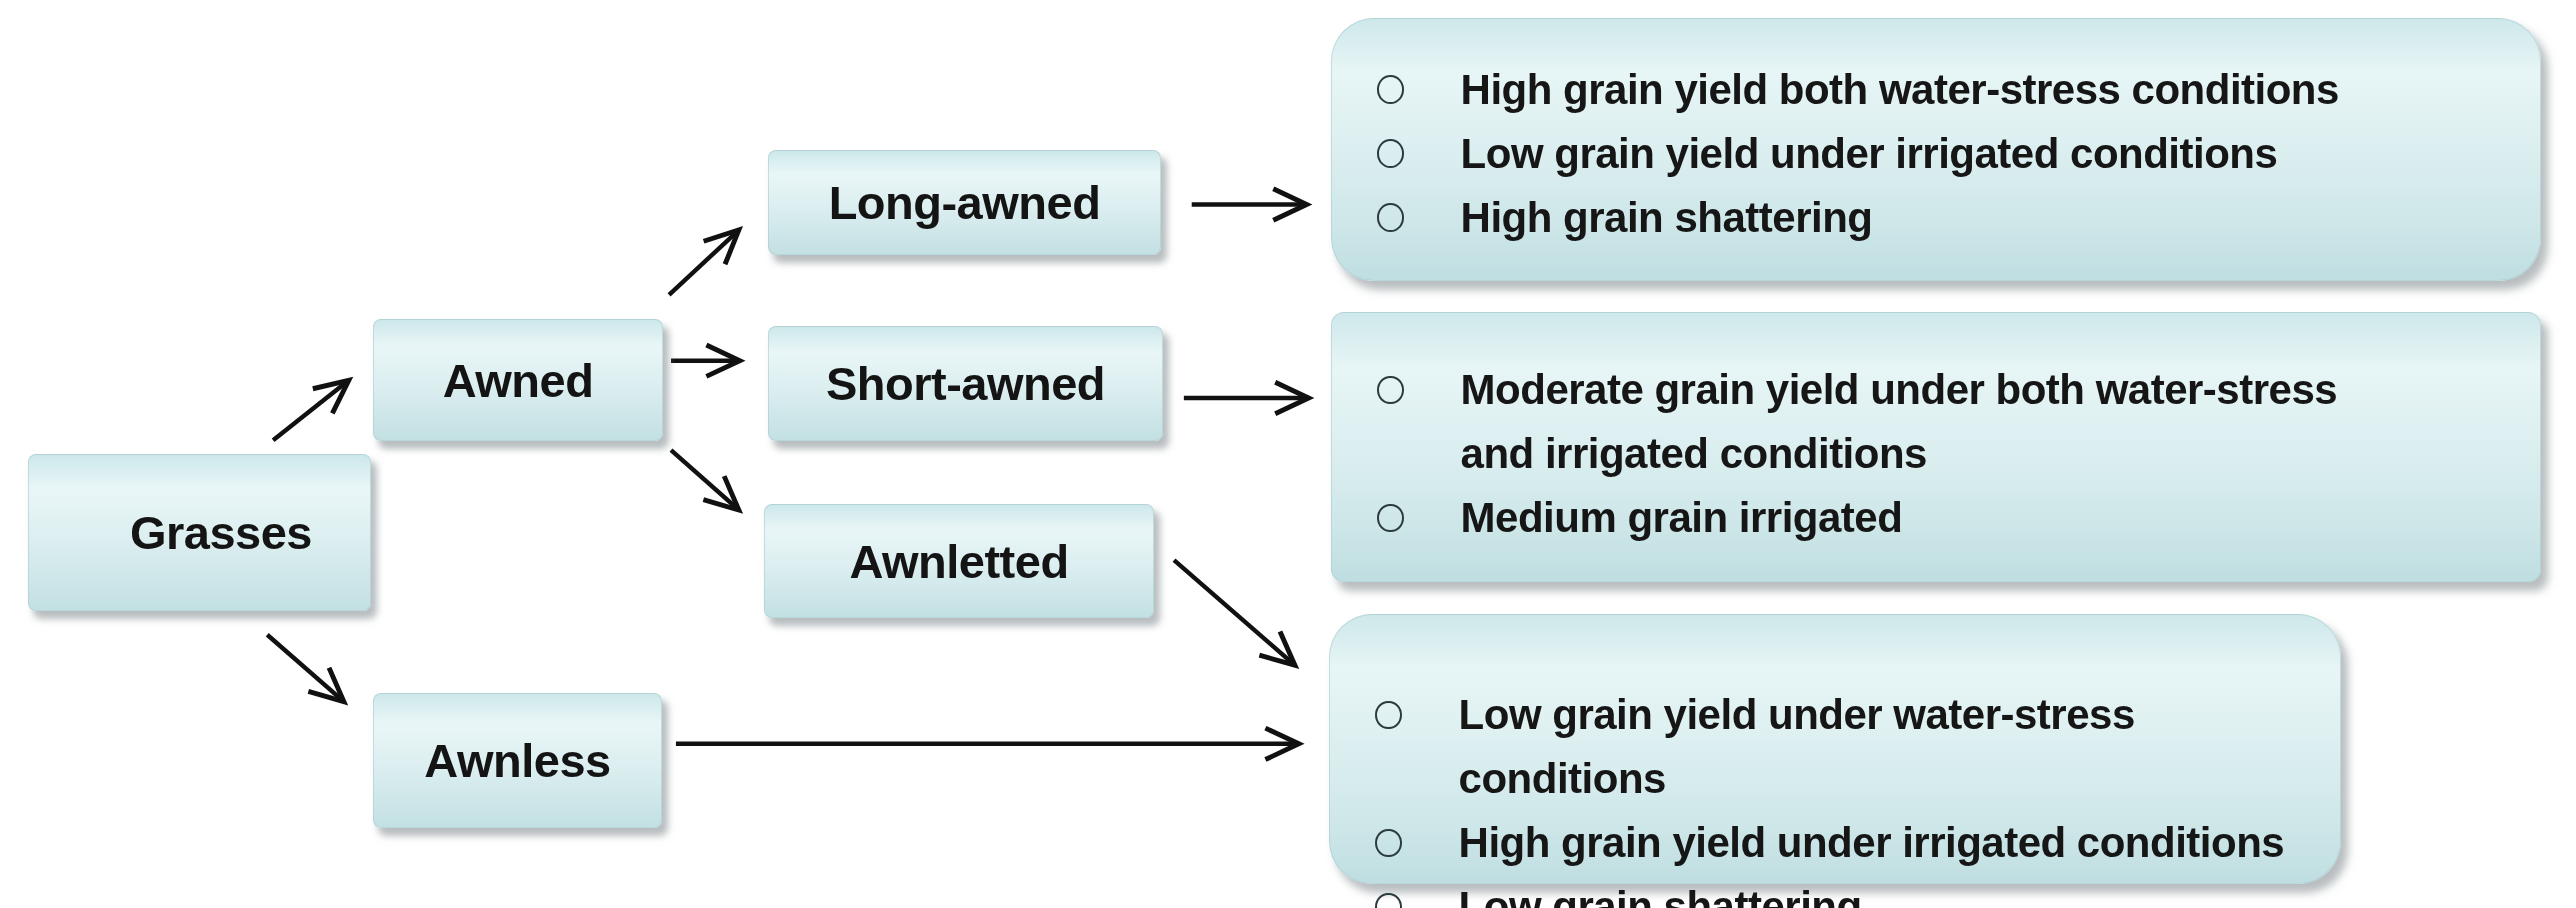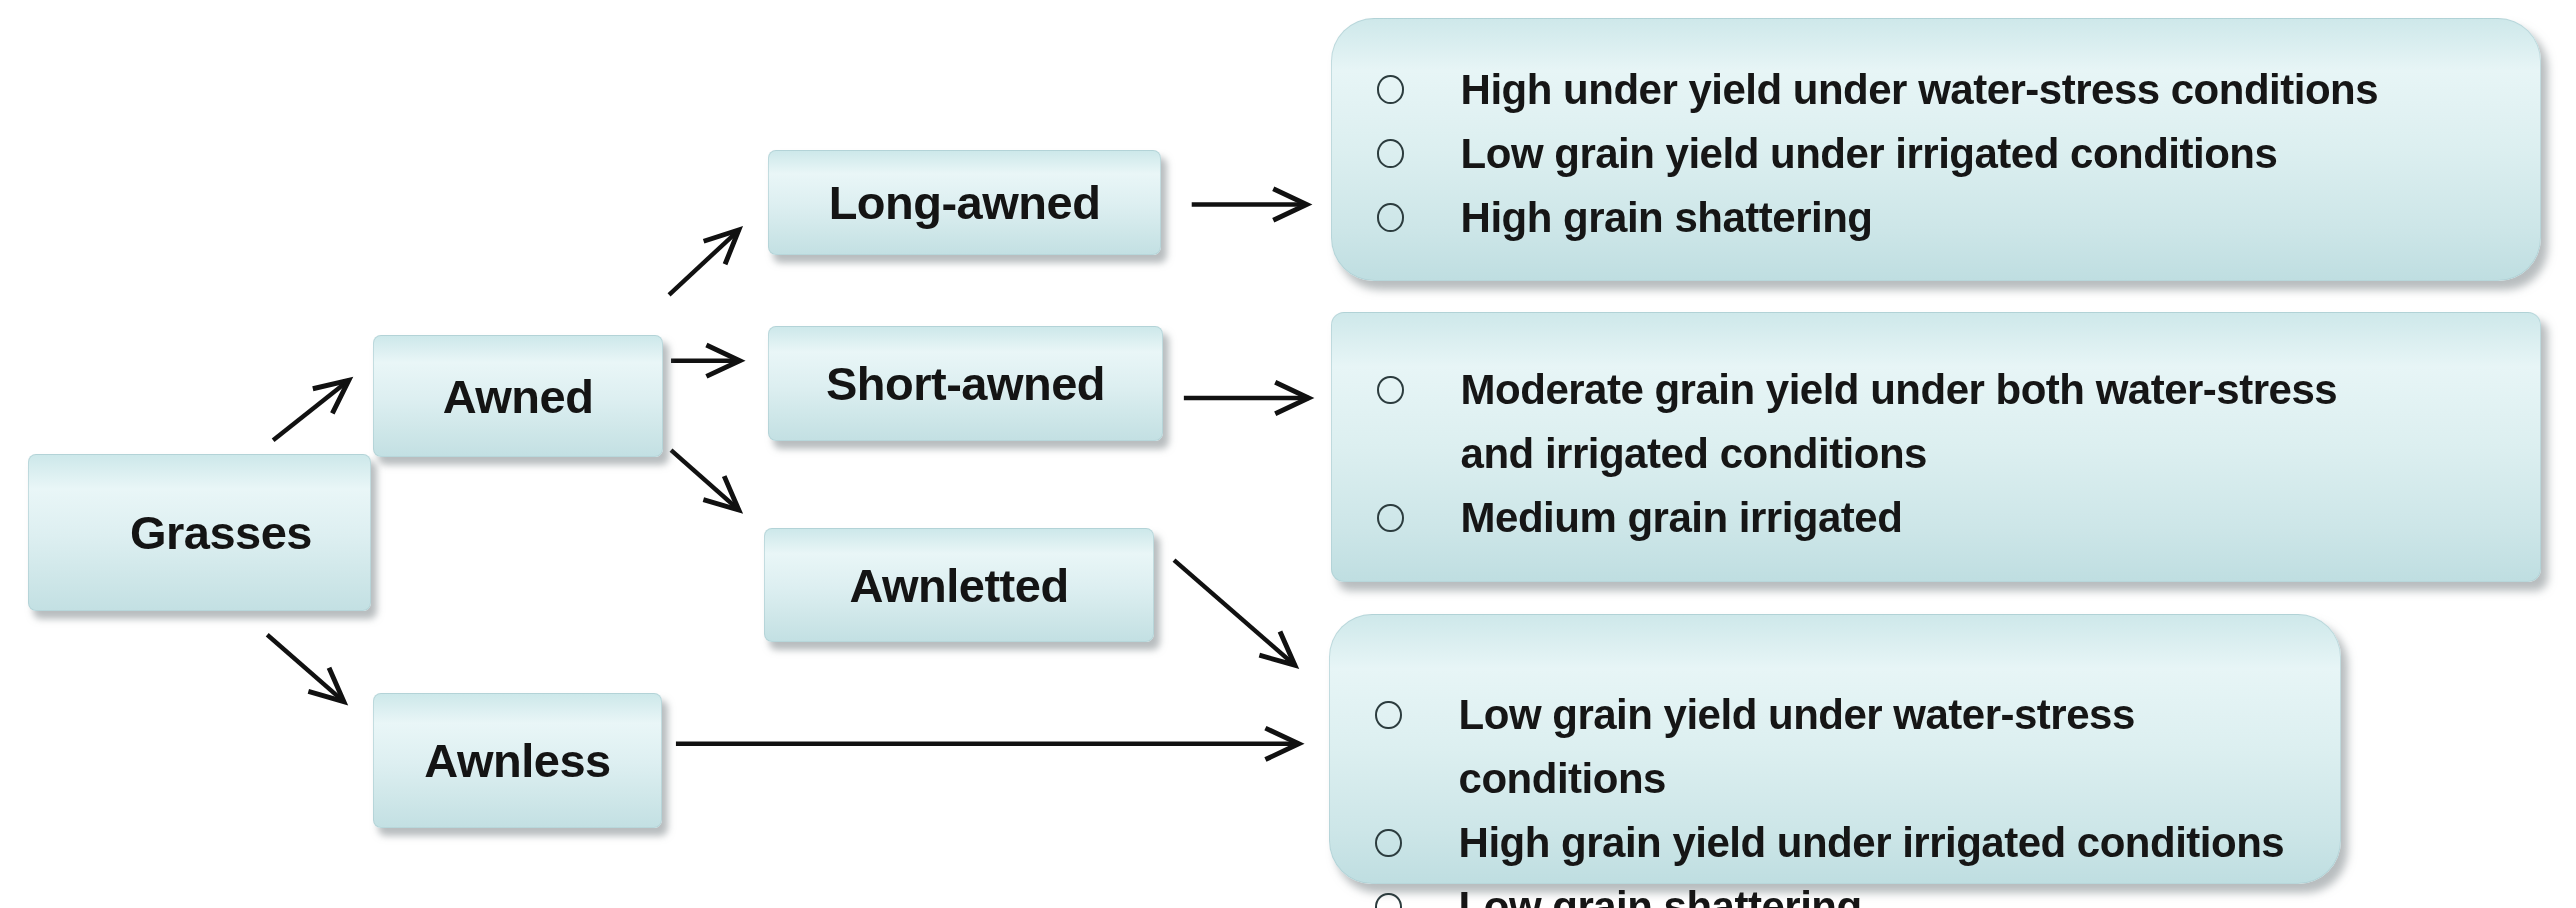--- a/index.html
+++ b/index.html
@@ -97,43 +97,43 @@
     <line x1="1213" y1="208" x2="1330" y2="208" marker-end="url(#arrowhead)"></line>
     <line x1="1205" y1="405" x2="1332" y2="405" marker-end="url(#arrowhead)"></line>
     <line x1="1195" y1="570" x2="1318" y2="677" marker-end="url(#arrowhead)"></line>
     <line x1="688" y1="757" x2="1322" y2="757" marker-end="url(#arrowhead)"></line>
   </svg>
 
   <div class="node" style="left:27.5px; top:454px; width:297px; height:155px;padding-left:44px;">
     <span>Grasses</span>
   </div>
 
-  <div class="node" style="left:373px; top:319px; width:288px; height:120px;margin-top:16px;">
+  <div class="node" style="left:373px; top:319px; width:288px; height:120px;">
     <span>Awned</span>
   </div>
   <div class="node" style="left:373px; top:693px; width:287px; height:133px;">
     <span>Awnless</span>
   </div>
 
   <div class="node" style="left:768px; top:150px; width:391px; height:103px;">
     <span>Long-awned</span>
   </div>
   <div class="node" style="left:768px; top:326px; width:393px; height:113px;">
     <span>Short-awned</span>
   </div>
-  <div class="node" style="left:764px; top:528px; width:388px; height:112px;justify-content:center;">
+  <div class="node" style="left:764px; top:504px; width:388px; height:112px;justify-content:center;">
     <span>Awnletted</span>
   </div>
 
   <div class="outcome-box" style="left:1331px; top:17.7px; width:1210px; height:263px; padding-top:39px;">
     <ul class="outcome-list">
       <li class="outcome-item">
         <span class="bullet-circle"></span>
         <span class="item-text">
-            <span class="line">High under yield under water-stress conditions</span>
+            <span class="line">High grain yield both water-stress conditions</span>
           </span>
       </li>
       <li class="outcome-item">
         <span class="bullet-circle"></span>
         <span class="item-text">
             <span class="line">Low grain yield under irrigated conditions</span>
           </span>
       </li>
       <li class="outcome-item">
         <span class="bullet-circle"></span>

